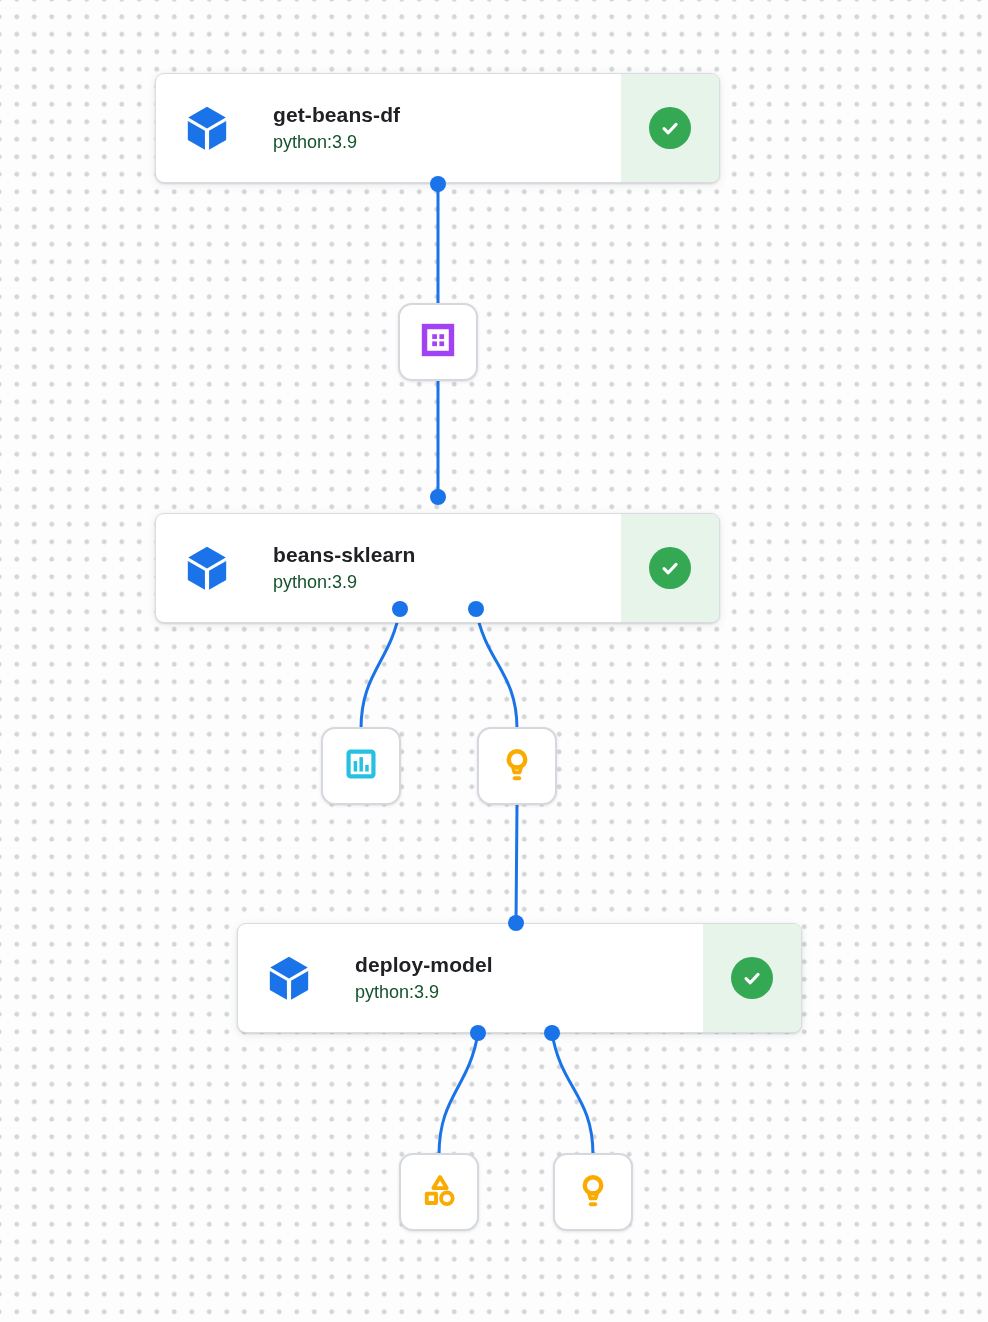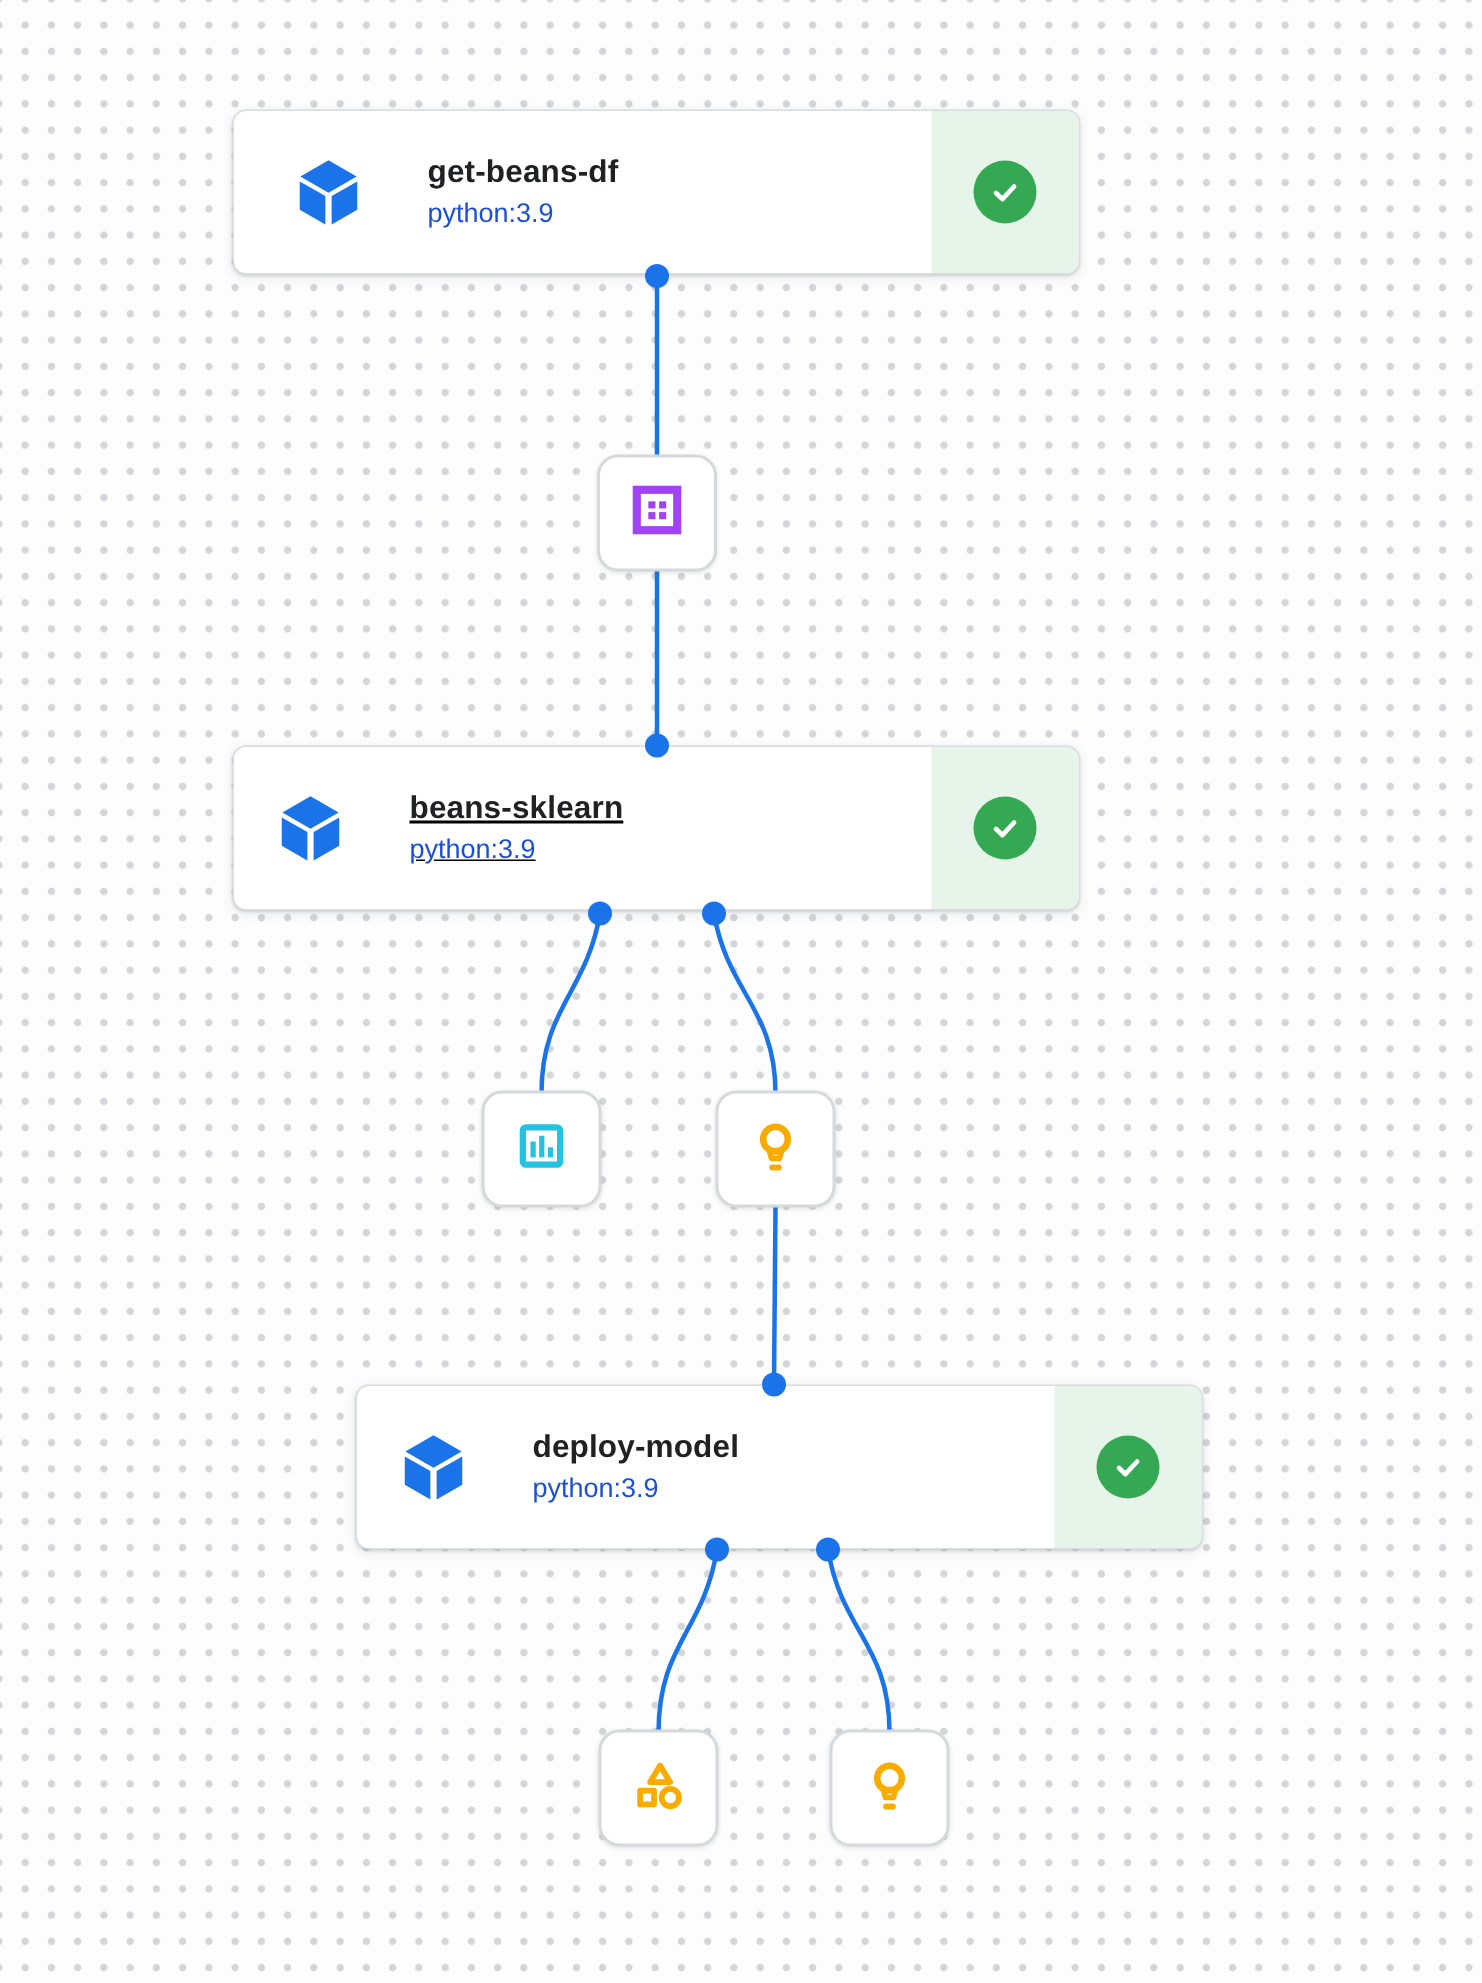--- a/index.html
+++ b/index.html
@@ -18,36 +18,36 @@
   .task-node{
     position:absolute;width:565px;height:110px;box-sizing:border-box;
     background:#fff;border:1px solid #d9dce0;border-radius:9px;
     box-shadow:0 1px 2px rgba(60,64,67,.18),0 2px 8px rgba(60,64,67,.10);
     display:flex;align-items:stretch;z-index:2;cursor:pointer;
   }
   .node-body{flex:1;display:flex;align-items:center;padding-left:26px;}
   .cube-wrap{width:50px;height:56px;display:flex;align-items:center;justify-content:center;}
   .node-text{margin-left:41px;display:flex;flex-direction:column;justify-content:center;}
   .node-title{font-size:21px;font-weight:700;color:#202124;line-height:1.25;letter-spacing:.1px;}
-  .node-subtitle{font-size:18px;color:#1d4ed8;line-height:1.3;margin-top:3px;}
+  .node-subtitle{font-size:18px;color:#14532d;line-height:1.3;margin-top:3px;}
   .status-section{
     width:98px;background:#e6f4ea;border-radius:0 8px 8px 0;
     display:flex;align-items:center;justify-content:center;
   }
   .status-circle{width:42px;height:42px;border-radius:50%;background:#34a853;
     display:flex;align-items:center;justify-content:center;}
 
   .artifact-node{
     position:absolute;width:80px;height:78px;box-sizing:border-box;
     background:#fff;border:2px solid #d5d8dc;border-radius:14px;
     box-shadow:0 1px 3px rgba(60,64,67,.14);
     display:flex;align-items:center;justify-content:center;z-index:2;cursor:pointer;
   }
-  .n1{left:155px;top:73px;padding-left:12px;}
-  .n2{left:155px;top:497px;text-decoration:underline;}
+  .n1{left:155px;top:73px;}
+  .n2{left:155px;top:513px;}
   .n3{left:237px;top:923px;}
   .a-dataset{left:398px;top:303px;}
   .a-metrics{left:321px;top:727px;}
   .a-model1{left:477px;top:727px;}
   .a-artifact{left:399px;top:1153px;}
   .a-model2{left:553px;top:1153px;}
 </style>
 </head>
 <body>
 

